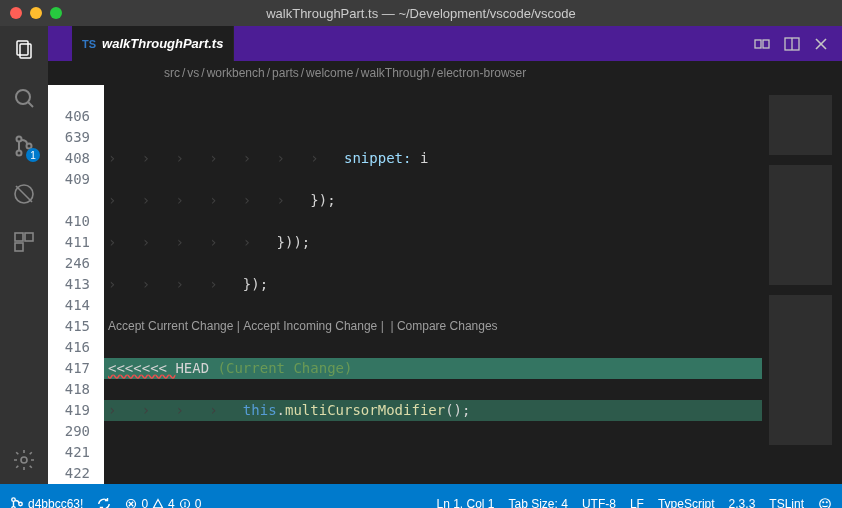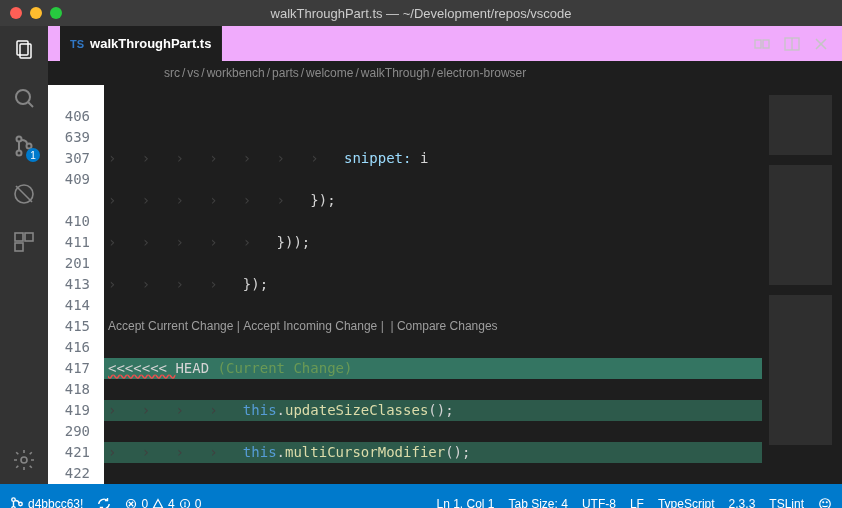--- a/index.html
+++ b/index.html
@@ -39,30 +39,30 @@
   .activitybar .badge {
     position: absolute; bottom: -2px; right: -2px;
     background: #007acc; color: #fff; border-radius: 10px;
     font-size: 10px; min-width: 14px; height: 14px;
     display: flex; align-items: center; justify-content: center;
     padding: 0 3px;
   }
   .activitybar .bottom { margin-top: auto; margin-bottom: 10px; }
   .editor-area { flex: 1; display: flex; flex-direction: column; background: #1e1e1e; }
   .tabbar {
-    height: 35px; background: #f0abfc;
-    display: flex; align-items: stretch; padding-left: 12px;
+    height: 35px; background: #4c1d95;
+    display: flex; align-items: stretch; padding-left: 24px;
   }
   .tab {
     display: flex; align-items: center; gap: 6px;
     padding: 0 10px; color: #fff; background: #1e1e1e;
     border-right: 1px solid #252526;
   }
   .tab .ts-badge { color: #3178c6; font-weight: bold; font-size: 11px; }
-  .tab .filename { font-weight: bold; font-size: 13px; }
+  .tab .filename { font-weight: bold; font-style: italic; font-size: 13px; }
   .breadcrumb {
     height: 24px; display: flex; align-items: center;
     color: #8a8a8a; font-size: 12px; padding-left: 116px; gap: 2px;
     background: #1e1e1e;
   }
   .tabbar .actions { margin-left: auto; display: flex; align-items: center; gap: 14px; padding-right: 14px; color: #c5c5c5; }
   .code-area { flex: 1; display: flex; overflow: hidden; position: relative; }
   .code-scroll { flex: 1; display: flex; font-family: Menlo, Consolas, monospace; font-size: 14px; line-height: 21px; }
   .gutter { width: 56px; text-align: right; color: #6e7681; padding-right: 14px; user-select: none; background: #ffffff; }
   .lines { flex: 1; position: relative; white-space: pre; overflow: hidden; }
@@ -97,21 +97,21 @@
 </style>
 </head>
 <body>
 
 <div class="titlebar">
   <div class="traffic">
     <span style="background:#ff5f56"></span>
     <span style="background:#ffbd2e"></span>
     <span style="background:#27c93f"></span>
   </div>
-  <div class="titlebar-title">walkThroughPart.ts — ~/Development/repos/vscode</div>
+  <div class="titlebar-title">walkThroughPart.ts — ~/Development/vscode/vscode</div>
 </div>
 
 <div class="main">
   <div class="activitybar">
     <div class="icon active">
       <svg width="24" height="24" viewBox="0 0 24 24" fill="none" stroke="currentColor" stroke-width="1.5">
           <rect x="5" y="3" width="11" height="14" rx="1"></rect>
           <rect x="8" y="6" width="11" height="14" rx="1"></rect>
         </svg>
     </div>
@@ -181,46 +181,45 @@
     <div class="breadcrumb">
       <span>src</span>/<span>vs</span>/<span>workbench</span>/<span>parts</span>/<span>welcome</span>/<span>walkThrough</span>/<span>electron-browser</span>
     </div>
 
     <div class="code-area">
       <div class="code-scroll">
         <div class="gutter">
           <div>&nbsp;</div>
           <div>406</div>
             <div>639</div>
-            <div>307</div>
+            <div>408</div>
             <div>409</div>
           <div>&nbsp;</div>
           <div>410</div>
             <div>411</div>
-            <div>201</div>
+            <div>246</div>
             <div>413</div>
             <div>414</div>
             <div>415</div>
             <div>416</div>
             <div>417</div>
             <div>418</div>
             <div>419</div>
             <div>290</div>
             <div>421</div>
             <div>422</div>
         </div>
         <div class="lines">
 <div class="line">&nbsp;</div>
 <div class="line"><span class="content"><span class="indent">›   ›   ›   ›   ›   ›   ›   </span><span class="prop">snippet:</span><span class="punc"> i</span></span></div>
 <div class="line"><span class="content"><span class="indent">›   ›   ›   ›   ›   ›   </span><span class="punc">});</span></span></div>
 <div class="line"><span class="content"><span class="indent">›   ›   ›   ›   ›   </span><span class="punc">}));</span></span></div>
 <div class="line"><span class="content"><span class="indent">›   ›   ›   ›   </span><span class="punc">});</span></span></div>
 <div class="line codelens"><span class="lens-link">Accept Current Change</span><span> | </span><span class="lens-link">Accept Incoming Change</span><span> | </span><span> | </span><span class="lens-link">Compare Changes</span></div>
 <div class="line bg-cur-head"><span class="content"><span class="marker squig">&lt;&lt;&lt;&lt;&lt;&lt;&lt; </span><span class="marker">HEAD</span><span class="label"> (Current Change)</span></span></div>
-<div class="line bg-cur"><span class="content"><span class="indent">›   ›   ›   ›   </span><span class="kw">this</span><span class="punc">.</span><span class="fn">updateSizeClasses</span><span class="punc">();</span></span></div>
 <div class="line bg-cur"><span class="content"><span class="indent">›   ›   ›   ›   </span><span class="kw">this</span><span class="punc">.</span><span class="fn">multiCursorModifier</span><span class="punc">();</span></span></div>
 
 
 
 
 
 
 
 
 

